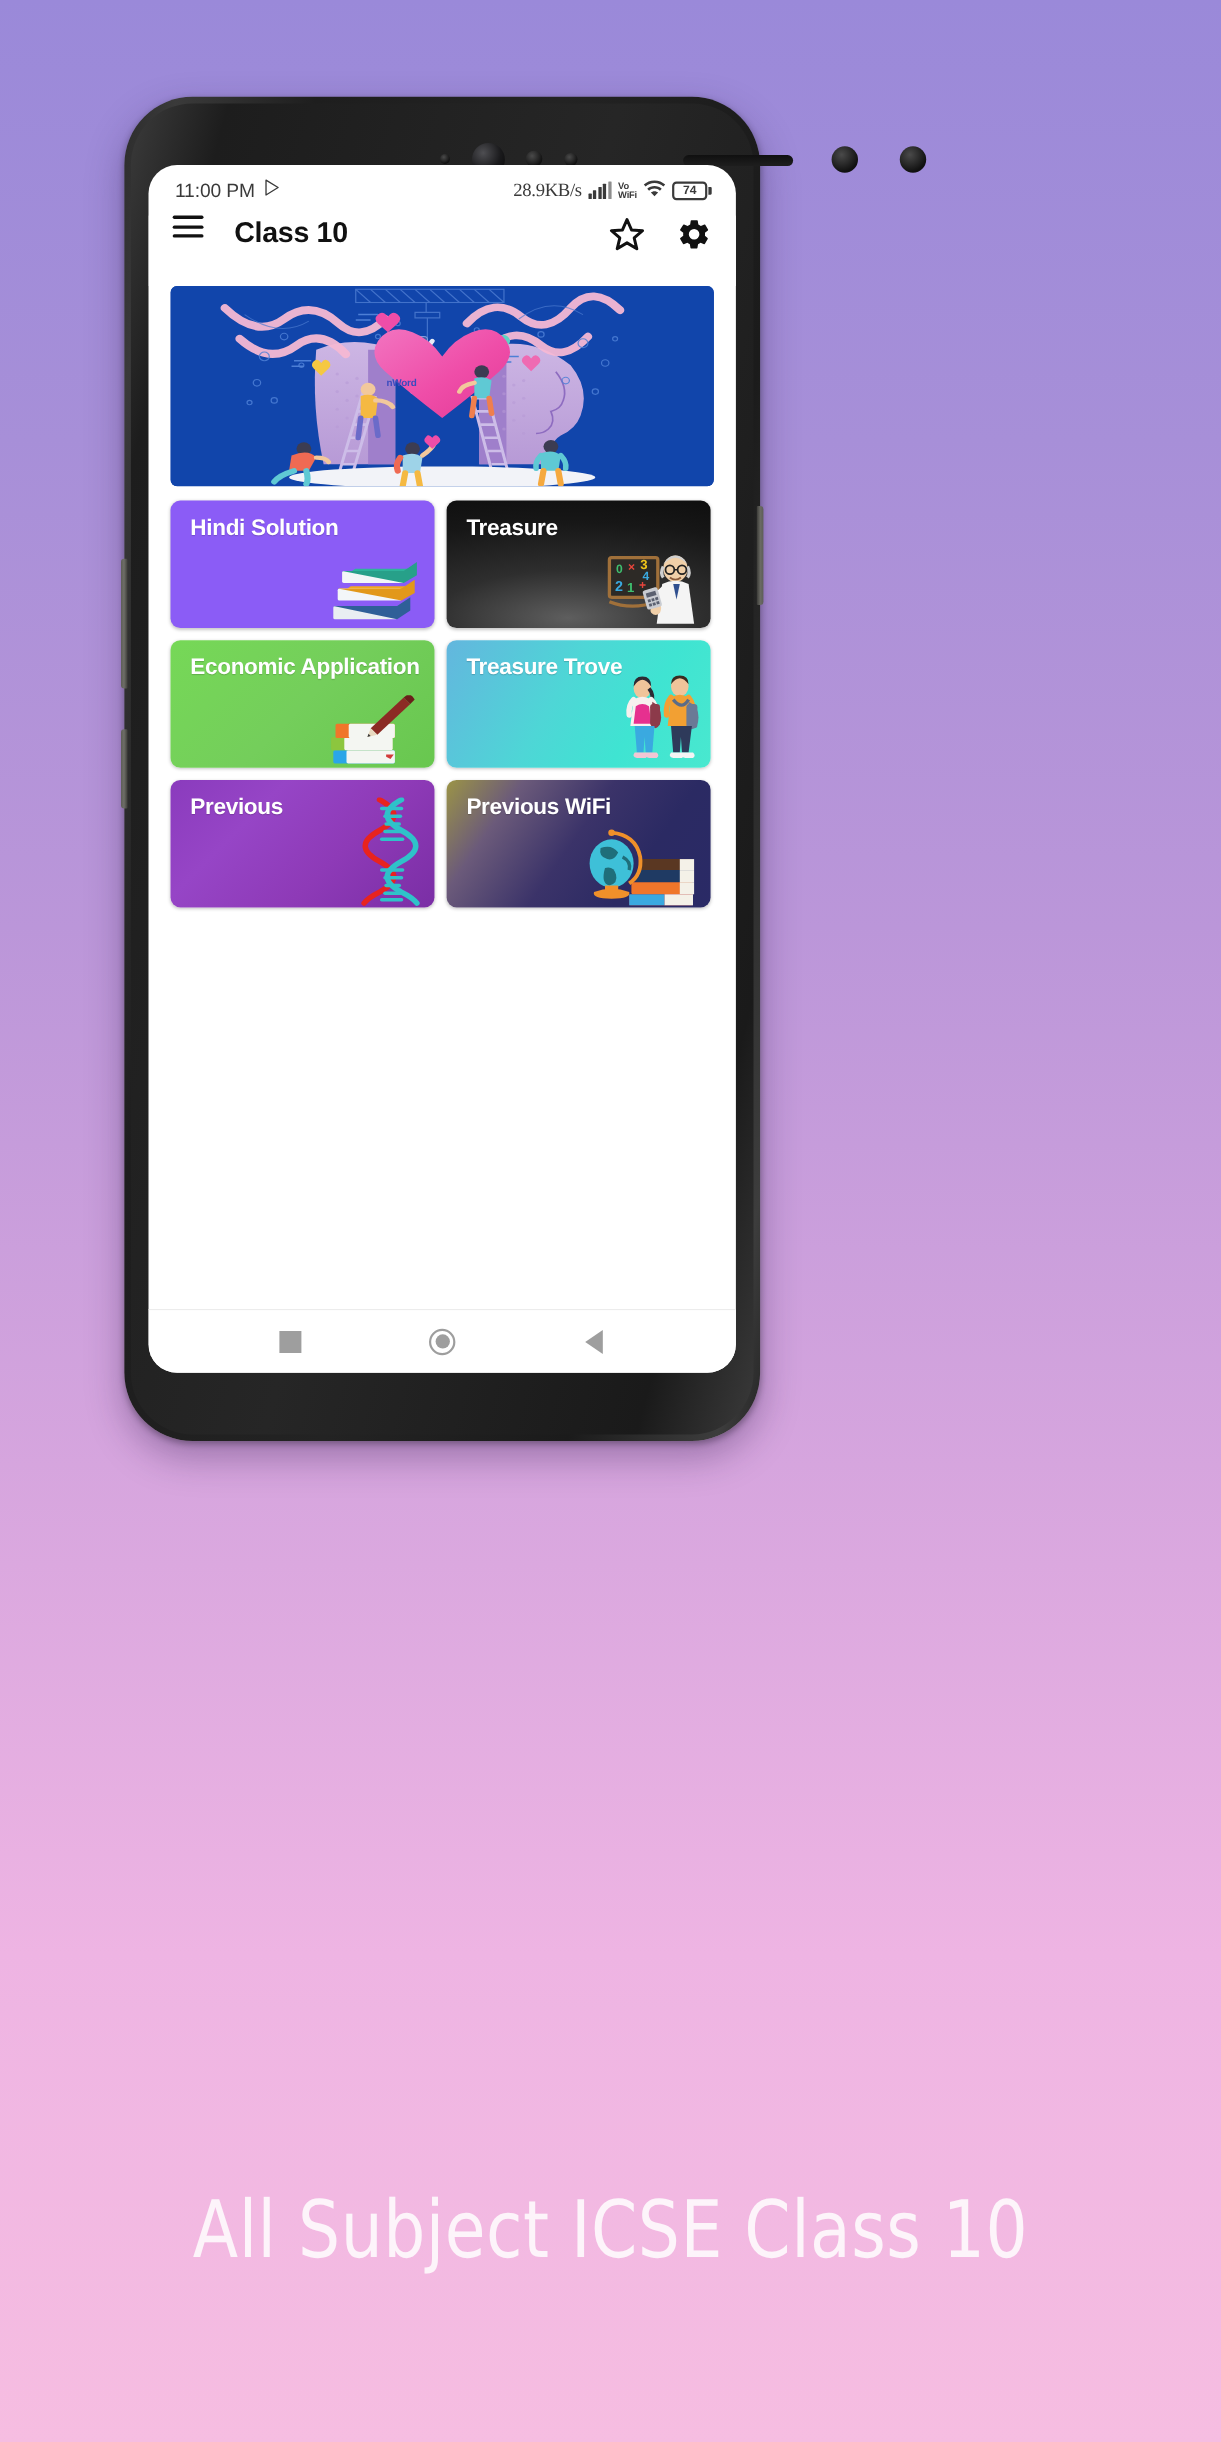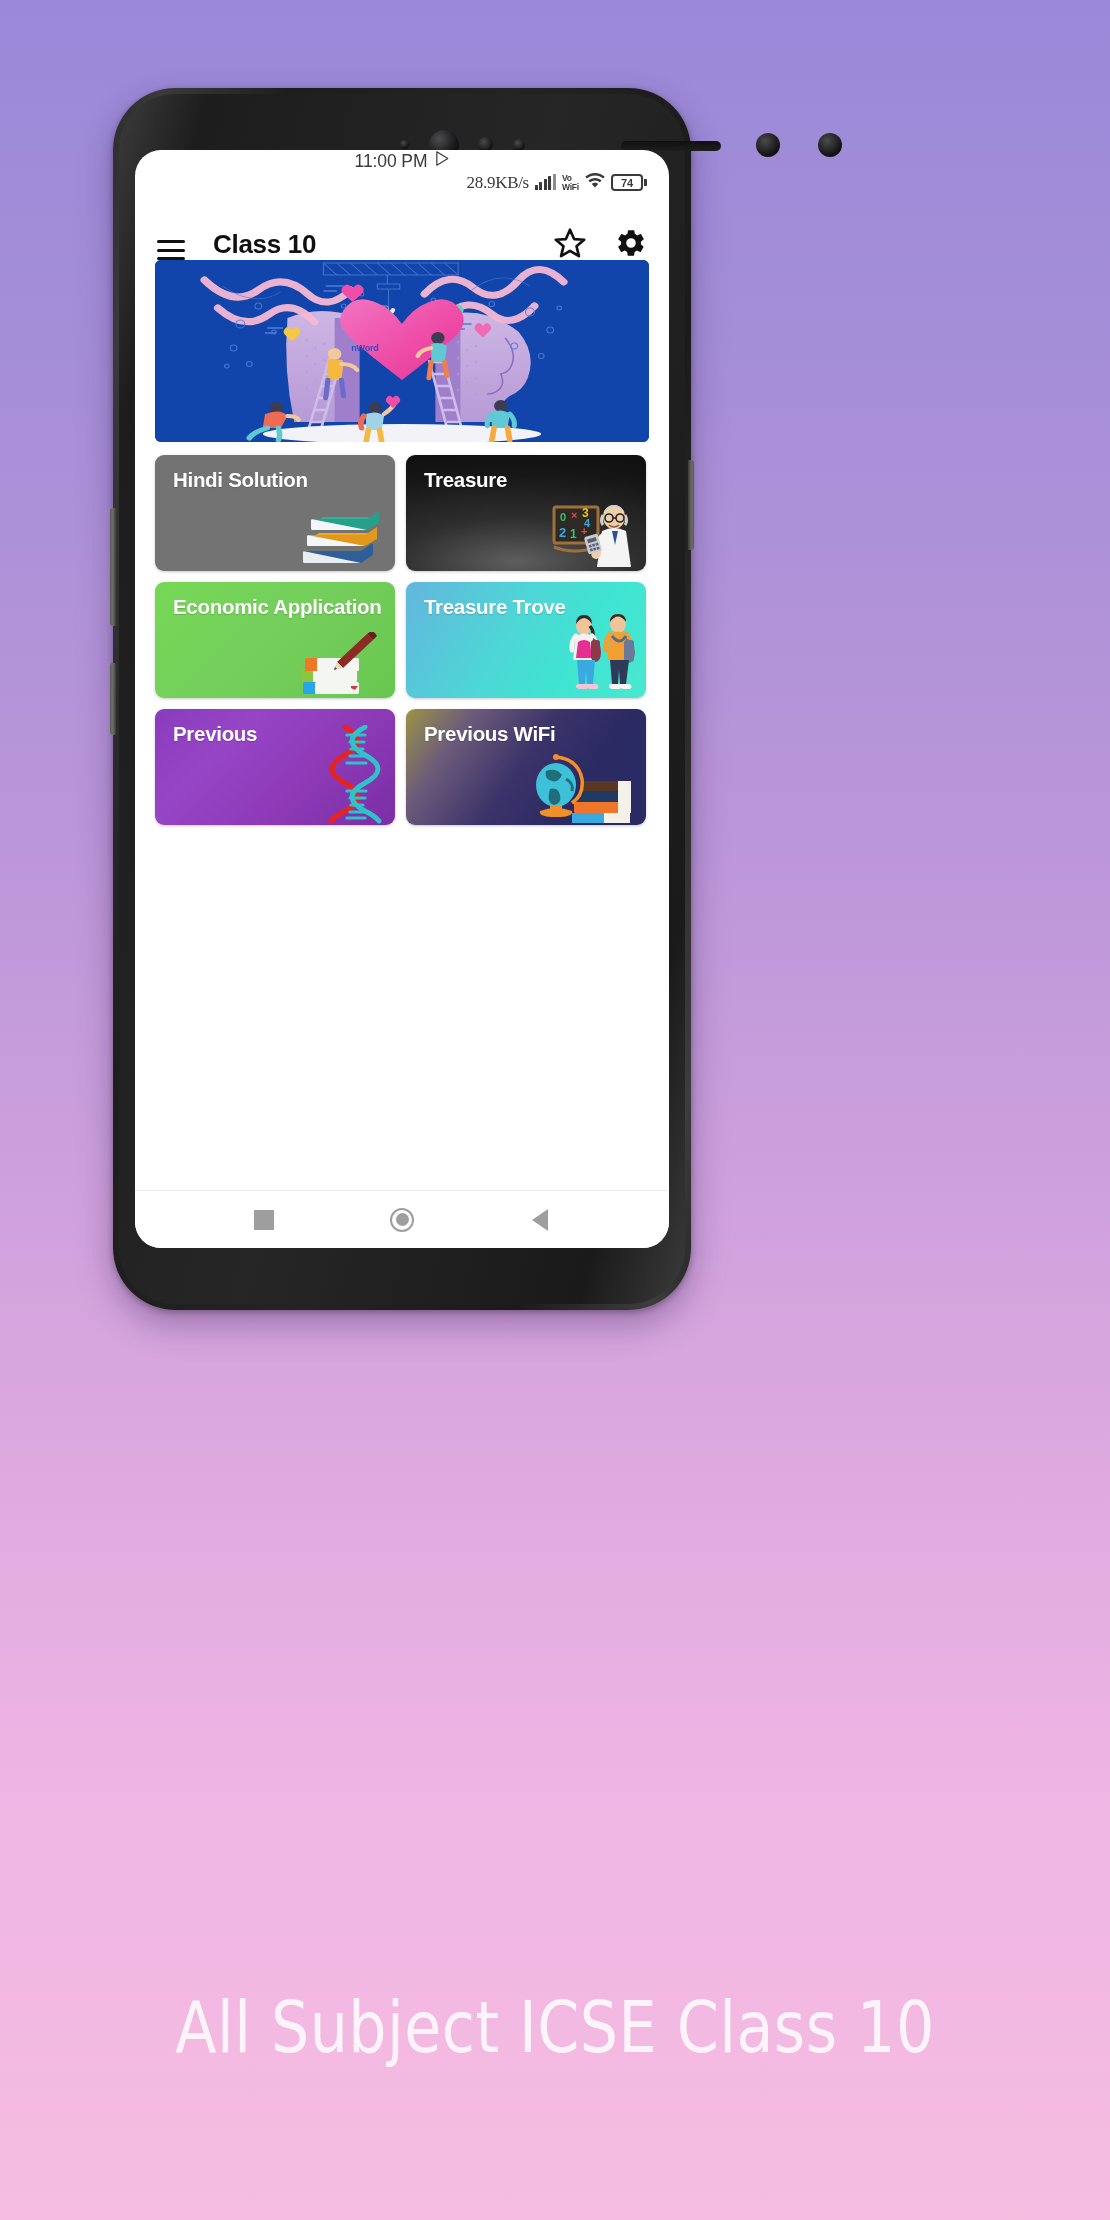--- a/index.html
+++ b/index.html
@@ -70,21 +70,20 @@
   }
 
   
   #status-bar {
     height: 46px;
     display: flex; align-items: center;
     padding: 0 22px 0 24px;
     color: #3c3c3c;
     font-size: 17.5px;
     letter-spacing: -0.1px;
-    flex-direction: column;
   }
   #status-left { display: flex; align-items: center; gap: 7px; }
   #status-time { font-size: 17.5px; color: #3a3a3a; }
   #status-right { margin-left: auto; display: flex; align-items: center; gap: 6px; }
   #net-speed { font-size: 17px; color: #3a3a3a; letter-spacing: -0.3px; font-family: Liberation Serif, serif; }
   #signal-bars { display: flex; align-items: flex-end; gap: 1.5px; height: 15px; }
   #signal-bars i { display: block; width: 3px; background: #3a3a3a; border-radius: 0.5px; }
   #signal-bars i:nth-child(1) { height: 5px; }
   #signal-bars i:nth-child(2) { height: 8px; }
   #signal-bars i:nth-child(3) { height: 11px; }
@@ -100,21 +99,21 @@
   #battery-body {
     width: 32px; height: 17px; border: 2px solid #3a3a3a; border-radius: 4px;
     font-size: 11px; font-weight: 700; color: #3a3a3a;
     display: flex; align-items: center; justify-content: center;
   }
   #battery-cap { width: 3px; height: 7px; background: #3a3a3a; border-radius: 0 1px 1px 0; margin-left: 1px; }
 
   
   #app-bar {
     height: 64px;
-    display: flex; align-items: flex-end;
+    display: flex; align-items: flex-start;
     padding: 0 22px 0 22px;
     background: #fff;
   }
   #menu-icon { width: 28px; height: 20px; display:flex; flex-direction: column; justify-content: space-between; cursor: pointer; }
   #menu-icon span { display:block; height: 3px; background: #111; border-radius: 2px; }
   #app-title {
     margin-left: 28px;
     font-size: 26px; font-weight: 700; color: #111; letter-spacing: -0.3px;
   }
   #app-bar-actions { margin-left: auto; display: flex; align-items: center; gap: 28px; }
@@ -163,21 +162,21 @@
     color: #ffffff;
     font-size: 20.5px;
     font-weight: 700;
     line-height: 1.18;
     letter-spacing: -0.3px;
     text-shadow: 0 1px 1px rgba(0,0,0,0.18);
     z-index: 3;
   }
   .card-art { position: absolute; right: 6px; bottom: 0; z-index: 2; }
 
-  #card-hindi-solution     { background: #737373; }
+  #card-hindi-solution     { background: #8b5cf6; }
   #card-economic           { background: radial-gradient(ellipse 150% 110% at 46% 92%, #5e5e5e 0%, #2e2e2e 34%, #171717 68%, #0c0c0c 100%); }
   #card-economic-application { background: linear-gradient(135deg,#76d857 0%, #74ce5b 50%, #68c74f 100%); }
   #card-treasure-trove     { background: linear-gradient(120deg,#63b6de 0%, #4ed6d6 42%, #3fe4d2 70%, #49e8cf 100%); }
   #card-syallabus          { background: linear-gradient(135deg,#8a3bbd 0%, #9645c6 30%, #8e3ab7 62%, #7a2ea5 100%); }
   #card-sample-paper       { background: linear-gradient(135deg,#585f86 0%, #4f5578 50%, #4a5075 100%); }
   #card-previous-year      { background: linear-gradient(125deg,#9b9446 0%, #6b5a7a 22%, #3b3369 48%, #2b2a63 72%, #2a2a66 100%); }
 
   
   #nav-bar {
     height: 58px;

